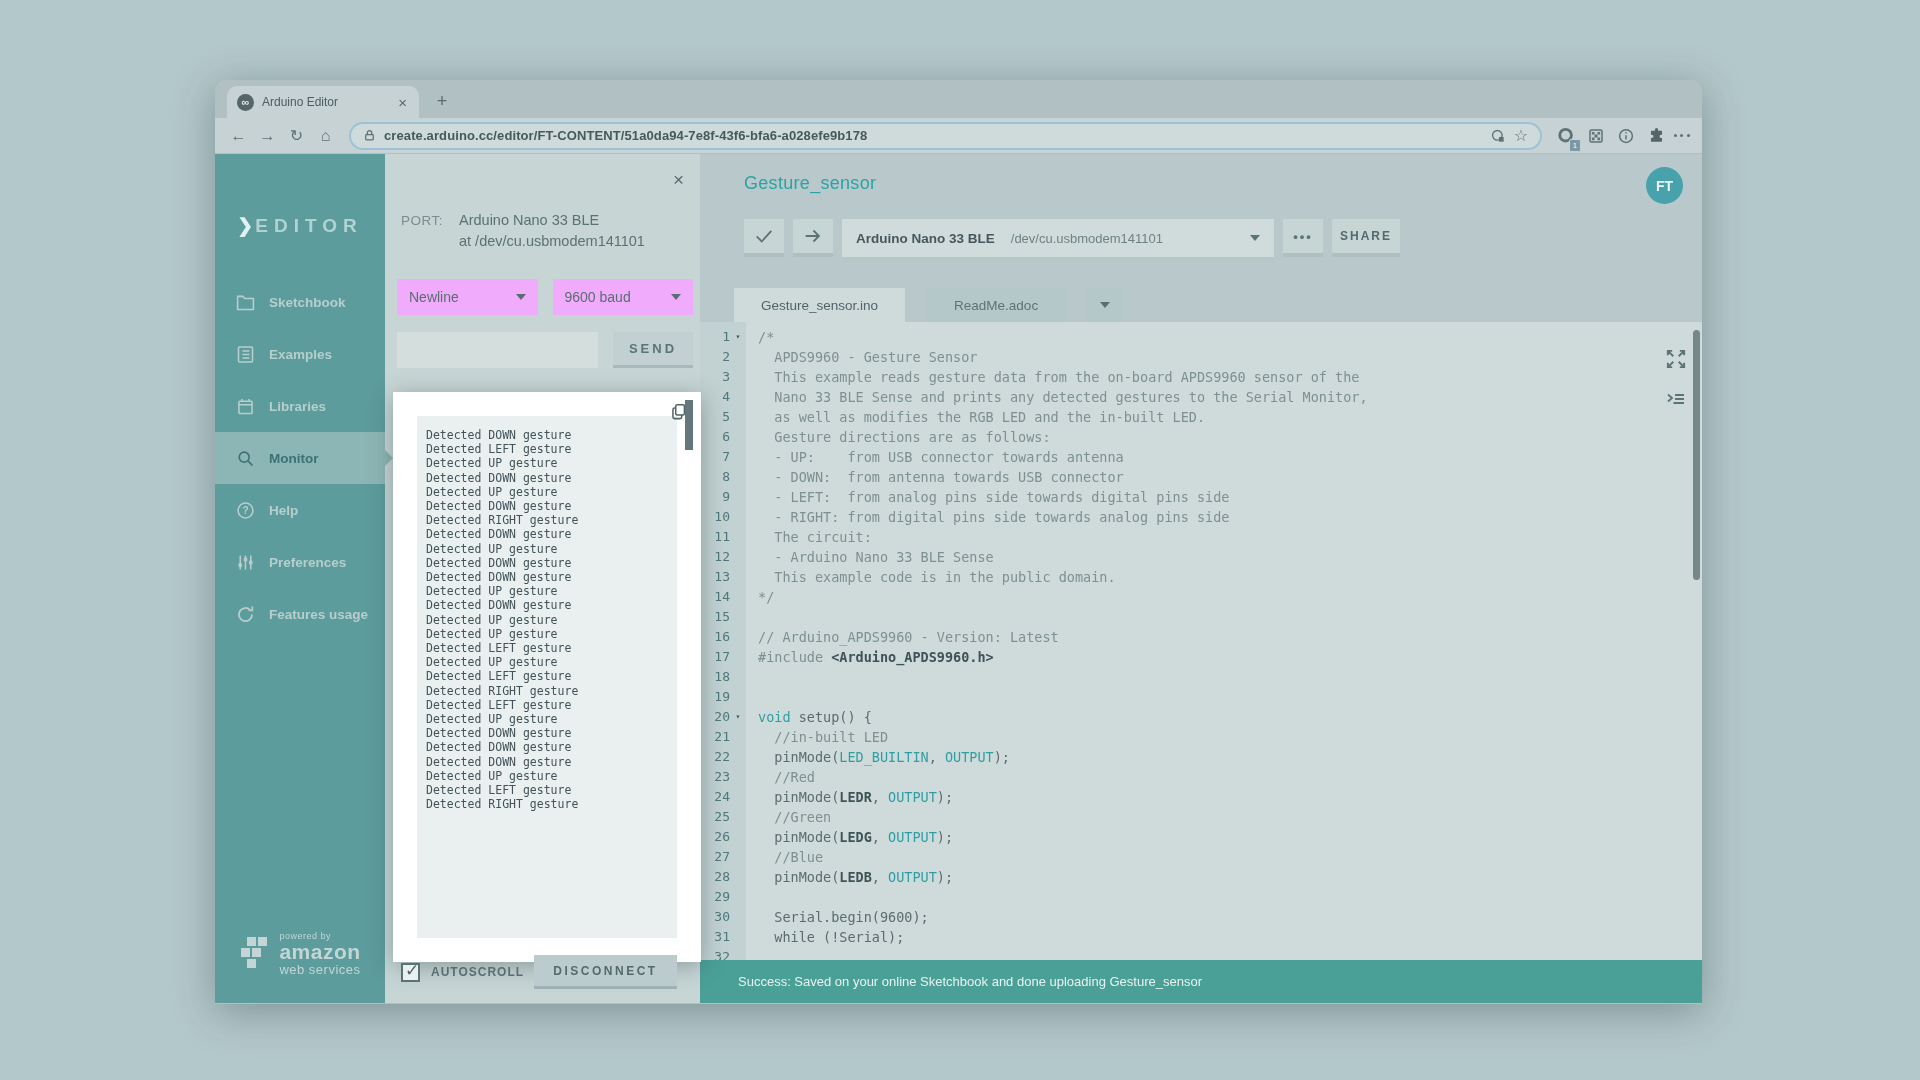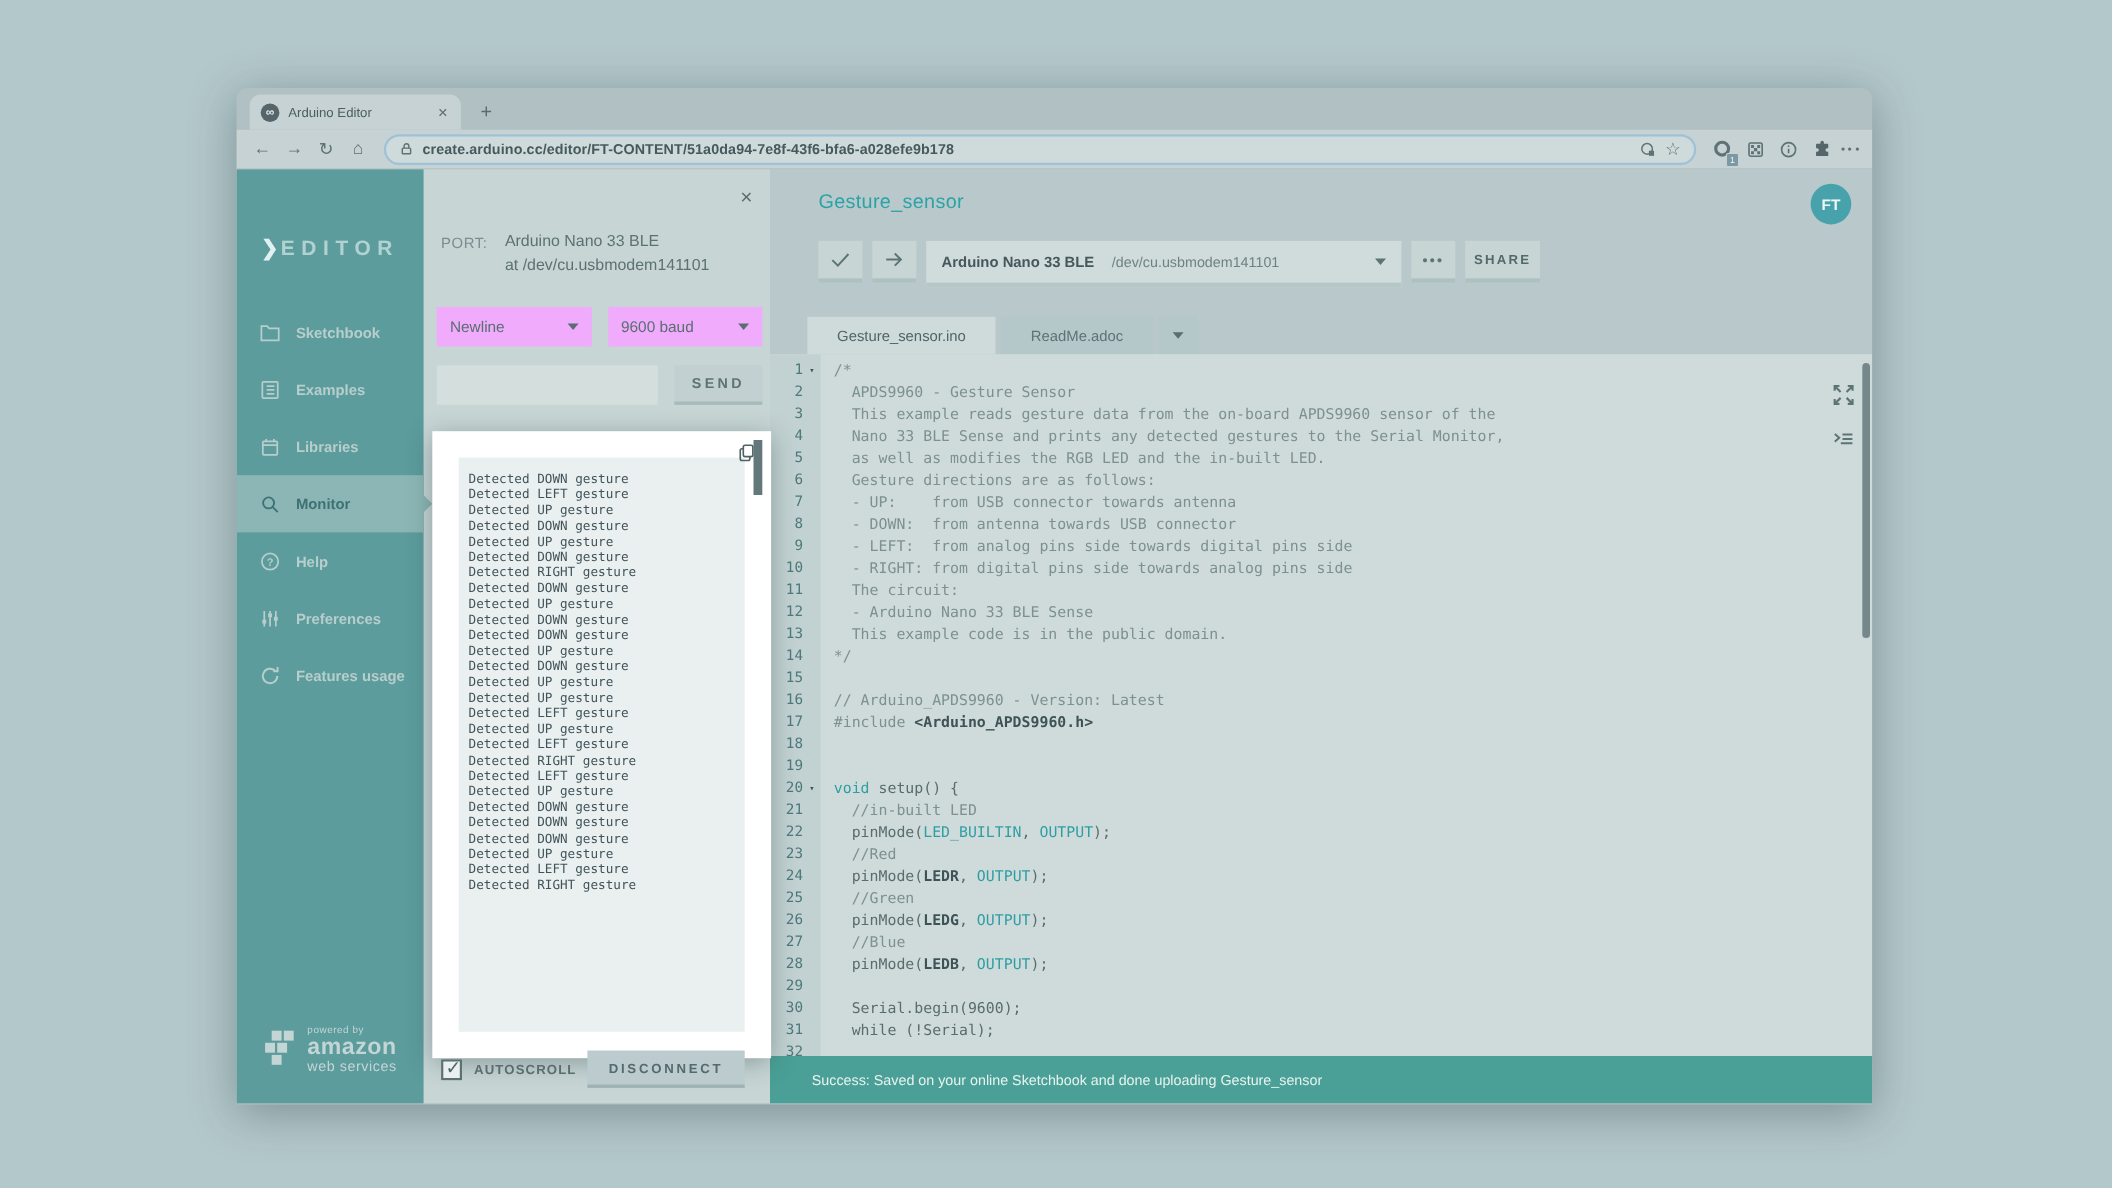--- a/index.html
+++ b/index.html
@@ -101,21 +101,21 @@
   .tbtn{height:38px;background:#c8d5d5;border:none;border-bottom:4px solid #aec0c1;
     display:flex;align-items:center;justify-content:center;color:#5c7476;padding:0;}
   .tbtn.sq{width:40px;}
   .board{width:432px;height:42px;background:#d0dbdb;border:none;border-bottom:4px solid #b6c7c7;
     display:flex;align-items:center;padding:0 14px;gap:16px;}
   .b-name{font-size:13.5px;font-weight:bold;color:#46585c;white-space:nowrap;}
   .b-port{font-size:13px;color:#6e8284;white-space:nowrap;}
   .board .caret{margin-left:auto;border-top-color:#5c7476;}
   .more-dots{font-size:13px;letter-spacing:2px;color:#5c7476;font-weight:bold;}
   .share{width:68px;font-size:12px;letter-spacing:2px;font-weight:bold;color:#54696b;}
-  .ed-tabs{display:flex;margin:27px 0 0 34px;height:34px;gap:5px;flex:none;}
+  .ed-tabs{display:flex;margin:27px 0 0 34px;height:34px;gap:22px;flex:none;}
   .ed-tab{height:34px;padding:0 27px;display:flex;align-items:center;font-size:13.5px;
     color:#5c7376;background:#b5c8c9;white-space:nowrap;}
   .ed-tab.active{background:#cfdbda;color:#4e6568;}
   .tab-menu{width:36px;height:34px;background:#b5c8c9;display:flex;align-items:center;justify-content:center;}
   .ed-code{flex:1;background:#cfdbda;position:relative;overflow:hidden;padding-top:5px;}
   .gutter-bg{position:absolute;left:0;top:0;bottom:0;width:46px;background:#c2d1d1;}
   .code-row{position:relative;display:flex;height:20px;line-height:20px;
     font-family:"DejaVu Sans Mono",monospace;font-size:13.5px;z-index:1;}
   .c-num{width:30px;flex:none;text-align:right;color:#4d797d;font-size:13px;}
   .c-fold{width:16px;flex:none;text-align:center;font-size:8px;color:#415458;}

